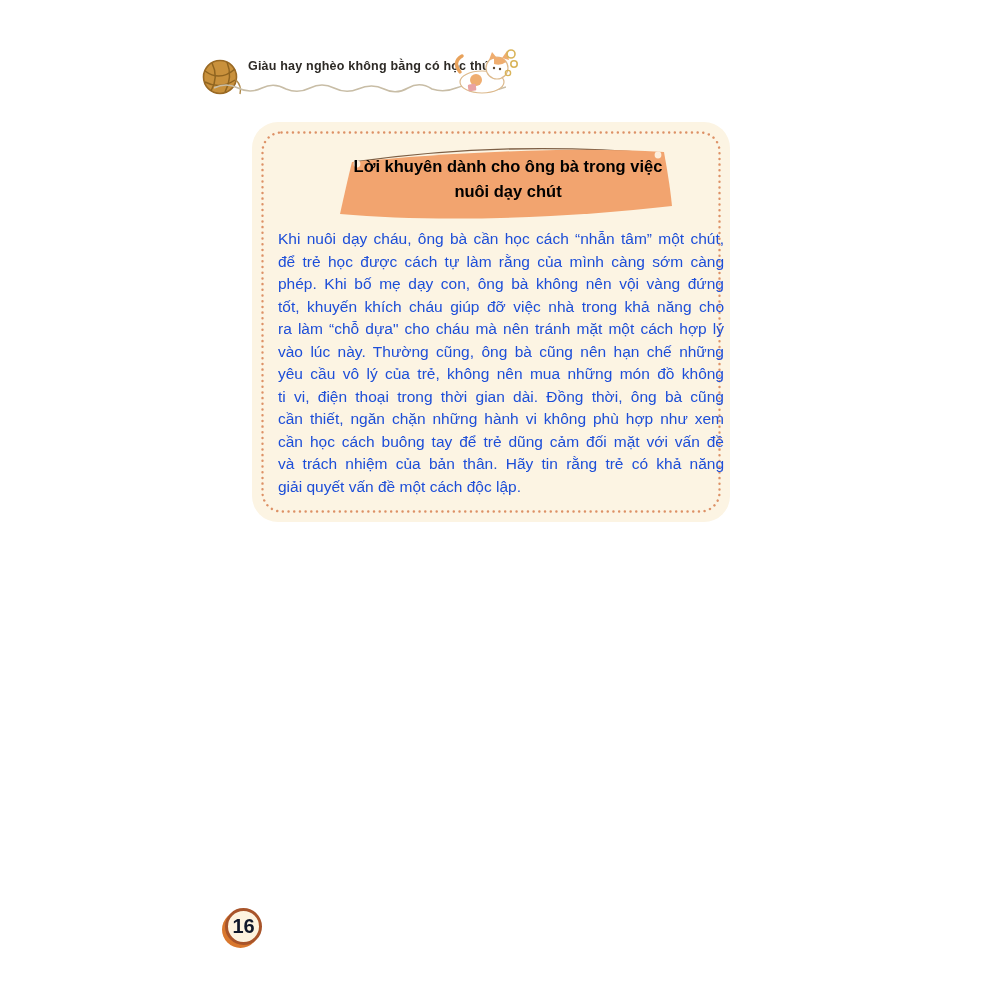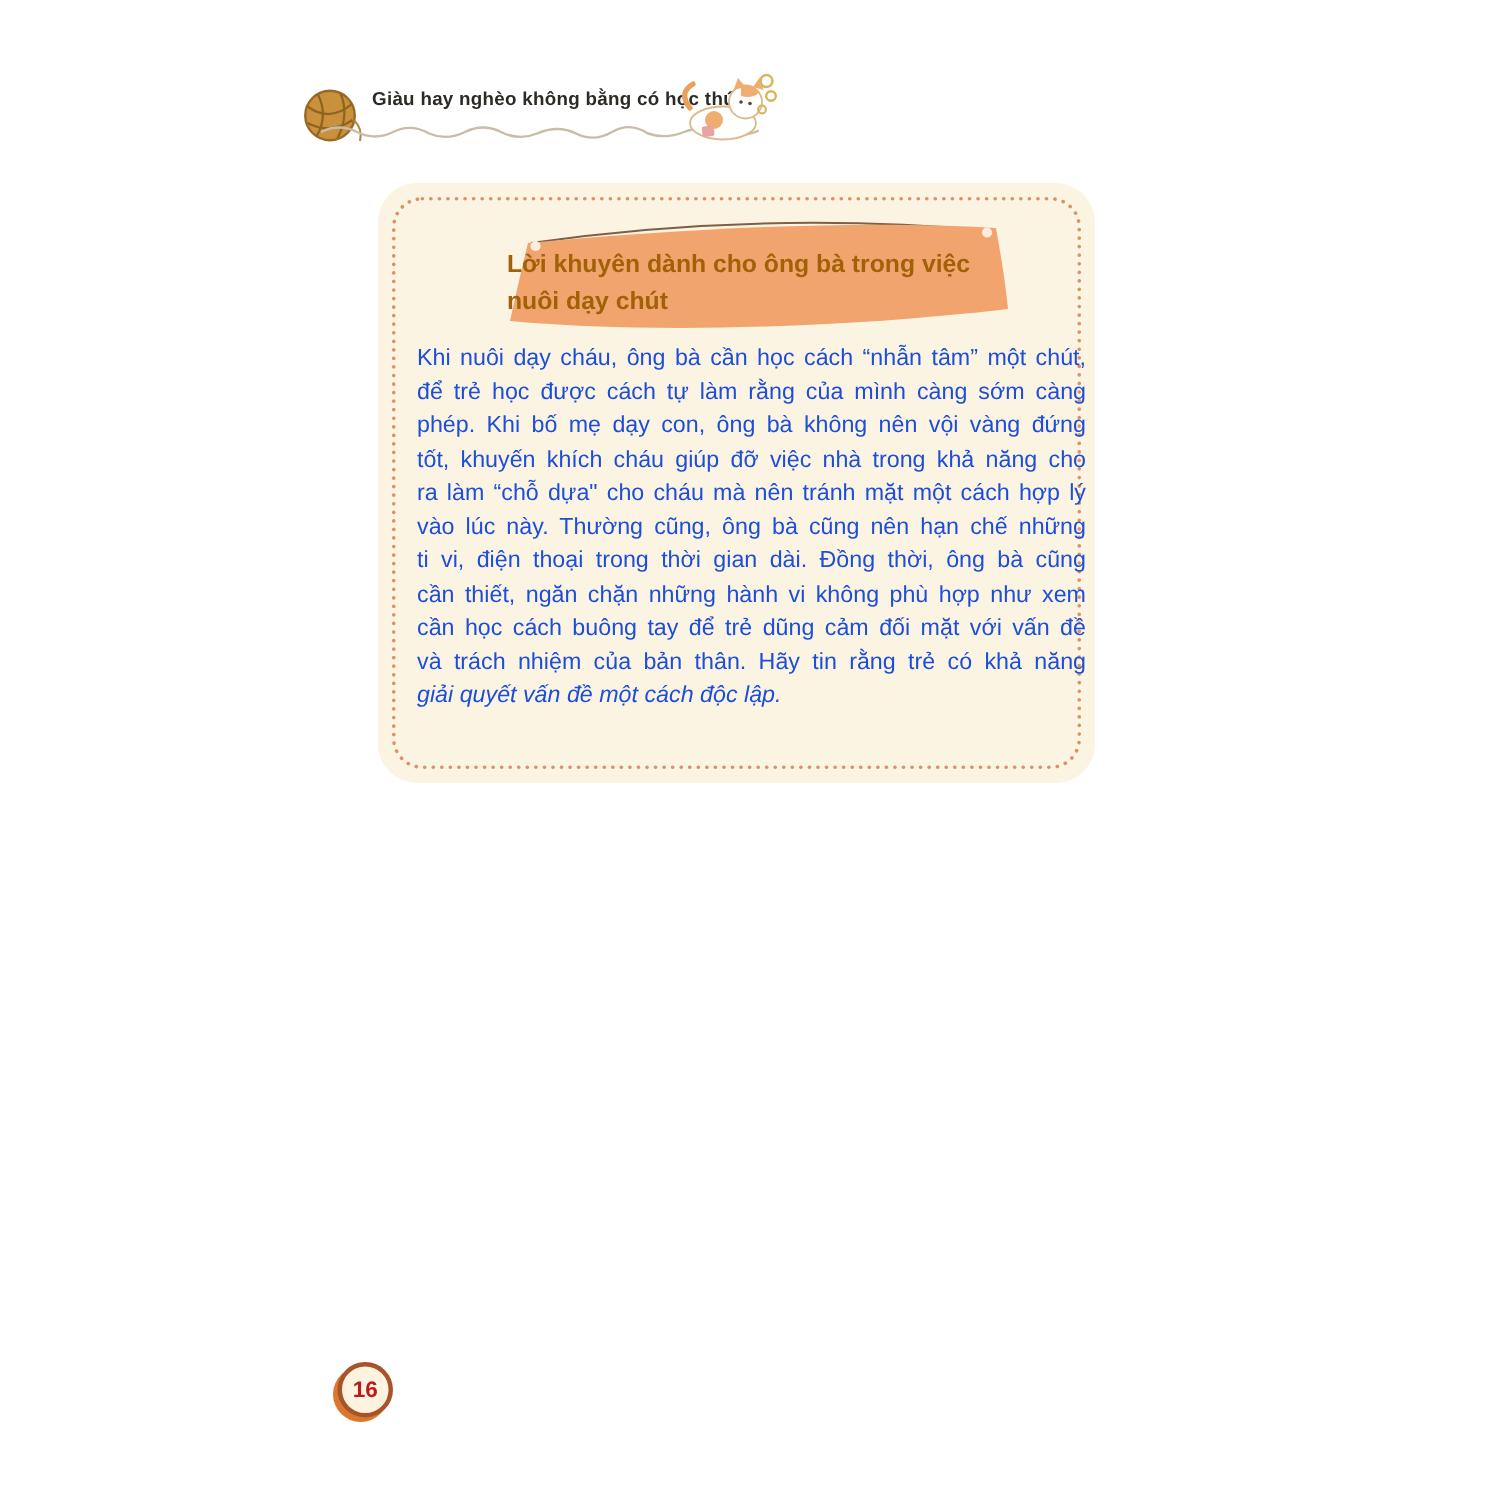--- a/index.html
+++ b/index.html
@@ -16,35 +16,35 @@
   .wave{position:absolute;left:16px;top:34px;width:292px;height:16px;}
 
   
   .advice-box{position:absolute;left:252px;top:122px;width:478px;height:400px;
        background:#fcf4e3;border-radius:26px;}
   .dotted{position:absolute;left:0;top:0;width:478px;height:400px;}
 
   
   .banner{position:absolute;left:86px;top:14px;width:340px;height:94px;}
   .banner svg{position:absolute;left:0;top:0;}
-  .banner-text{position:absolute;left:0;top:28px;width:340px;text-align:left;
-       font-weight:bold;font-size:16.5px;line-height:25px;color:#a16207;}
+  .banner-text{position:absolute;left:0;top:18px;width:340px;text-align:center;
+       font-weight:bold;font-size:16.5px;line-height:25px;color:#000000;}
 
   
   .advice-body{position:absolute;left:26px;top:106px;width:446px;color:#1d4ed8;}
   .bline{font-size:15.5px;line-height:22.5px;height:22.5px;
        text-align:justify;text-align-last:justify;white-space:nowrap;}
-  .bline.last{text-align:right;text-align-last:left;font-style:italic;}
+  .bline.last{text-align:right;text-align-last:left;}
 
   
   .page-badge{position:absolute;left:225px;top:908px;width:31px;height:31px;
        background:#fdf3df;border:3px solid #a8542a;border-radius:50%;
        box-shadow:-3px 3px 0 0 #d9782e;
        display:flex;align-items:center;justify-content:center;
-       font-size:15px;font-weight:bold;color:#b91c1c;}
+       font-size:20px;font-weight:bold;color:#0f172a;}
 </style>
 </head>
 <body>
 
 <div class="chapter-header">
   <svg class="yarn" viewBox="0 0 46 46">
     <circle cx="22" cy="23" r="16.5" fill="#c9913c" stroke="#9a6a25" stroke-width="1.6"></circle>
     <path d="M7,17 Q22,28 37,15" fill="none" stroke="#8f6420" stroke-width="1.5"></path>
     <path d="M7,28 Q22,36 37,26" fill="none" stroke="#8f6420" stroke-width="1.5"></path>
     <path d="M14,9 Q21,23 13,37" fill="none" stroke="#8f6420" stroke-width="1.5"></path>
@@ -93,20 +93,21 @@
     </div>
   </div>
 
   <div class="advice-body">
     <div class="bline">Khi nuôi dạy cháu, ông bà cần học cách “nhẫn tâm” một chút,</div>
     <div class="bline">để trẻ học được cách tự làm rằng của mình càng sớm càng</div>
     <div class="bline">phép. Khi bố mẹ dạy con, ông bà không nên vội vàng đứng</div>
     <div class="bline">tốt, khuyến khích cháu giúp đỡ việc nhà trong khả năng cho</div>
     <div class="bline">ra làm “chỗ dựa" cho cháu mà nên tránh mặt một cách hợp lý</div>
     <div class="bline">vào lúc này. Thường cũng, ông bà cũng nên hạn chế những</div>
+    <div class="bline">yêu cầu vô lý của trẻ, không nên mua những món đồ không</div>
     <div class="bline">ti vi, điện thoại trong thời gian dài. Đồng thời, ông bà cũng</div>
     <div class="bline">cần thiết, ngăn chặn những hành vi không phù hợp như xem</div>
     <div class="bline">cần học cách buông tay để trẻ dũng cảm đối mặt với vấn đề</div>
     <div class="bline">và trách nhiệm của bản thân. Hãy tin rằng trẻ có khả năng</div>
     <div class="bline last">giải quyết vấn đề một cách độc lập.</div>
   </div>
 </div>
 
 <div class="page-badge">16</div>
 

